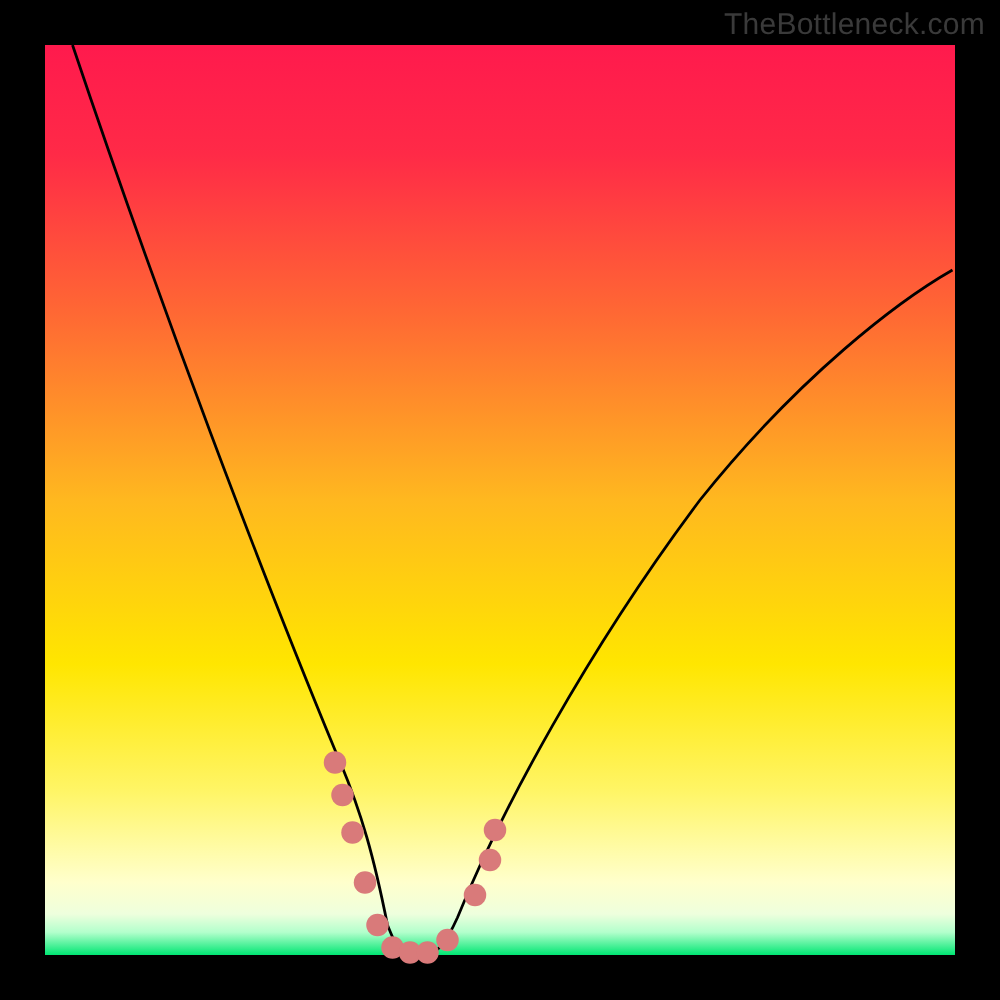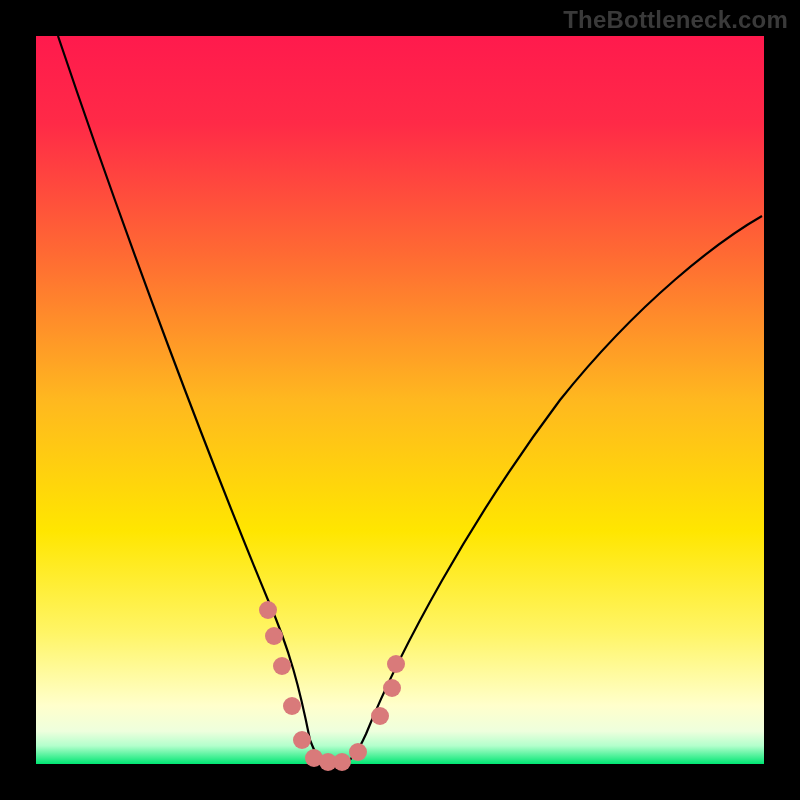--- a/index.html
+++ b/index.html
@@ -17,21 +17,21 @@
     left: 0;
     width: 800px;
     height: 800px;
   }
   .watermark {
     position: absolute;
     top: 6px;
     right: 12px;
     color: #3a3a3a;
     font-size: 24px;
-    font-weight: bold;
+    font-weight: normal;
     z-index: 10;
     letter-spacing: 0.2px;
   }
 </style>
 </head>
 <body>
 
 <svg class="frame" viewBox="0 0 800 800">
   <defs>
     <linearGradient id="bg" x1="0" y1="0" x2="0" y2="1">

